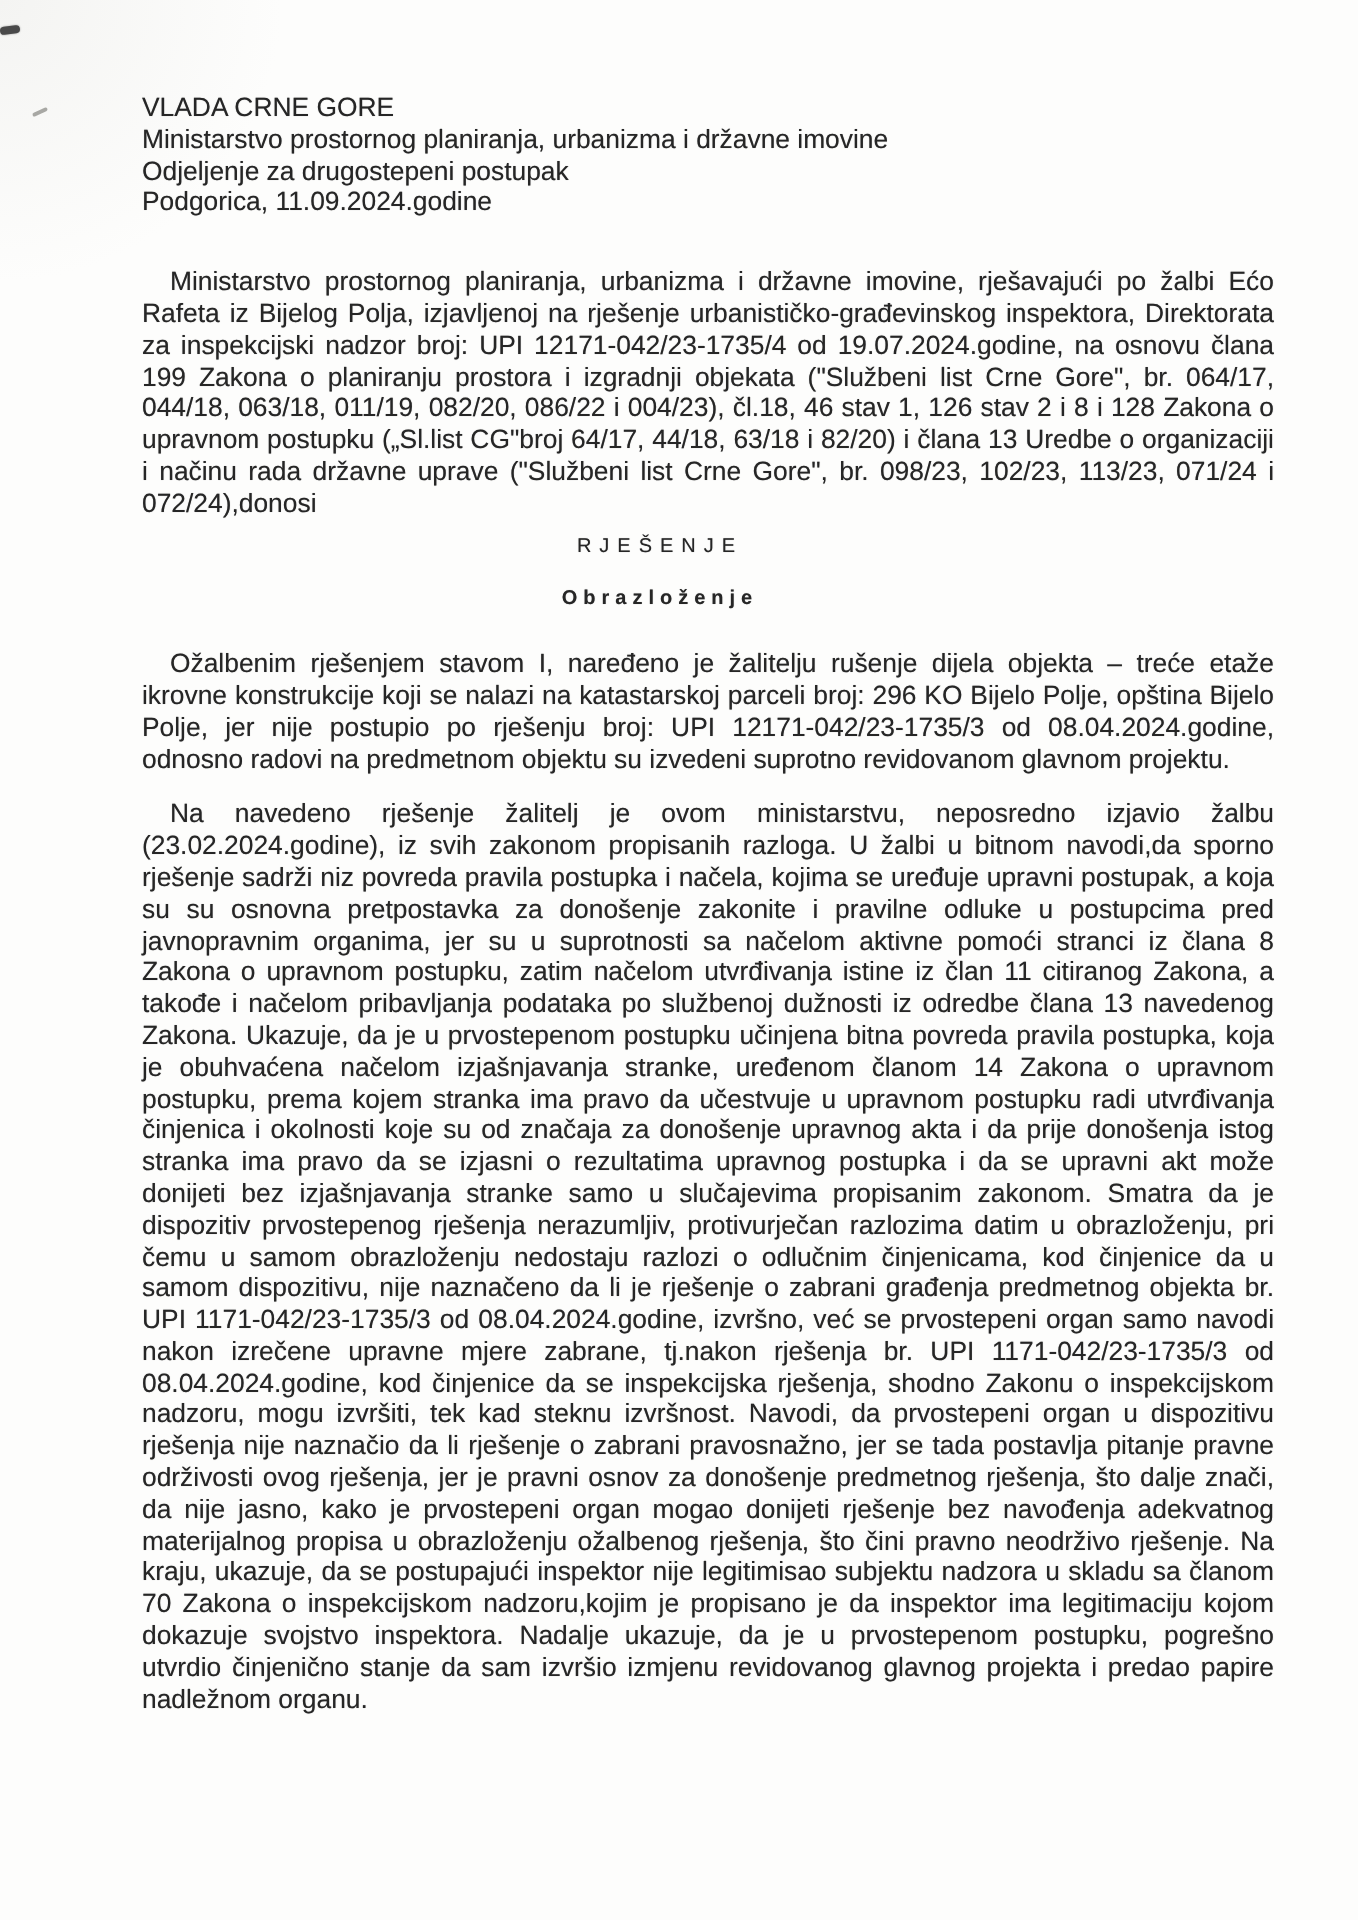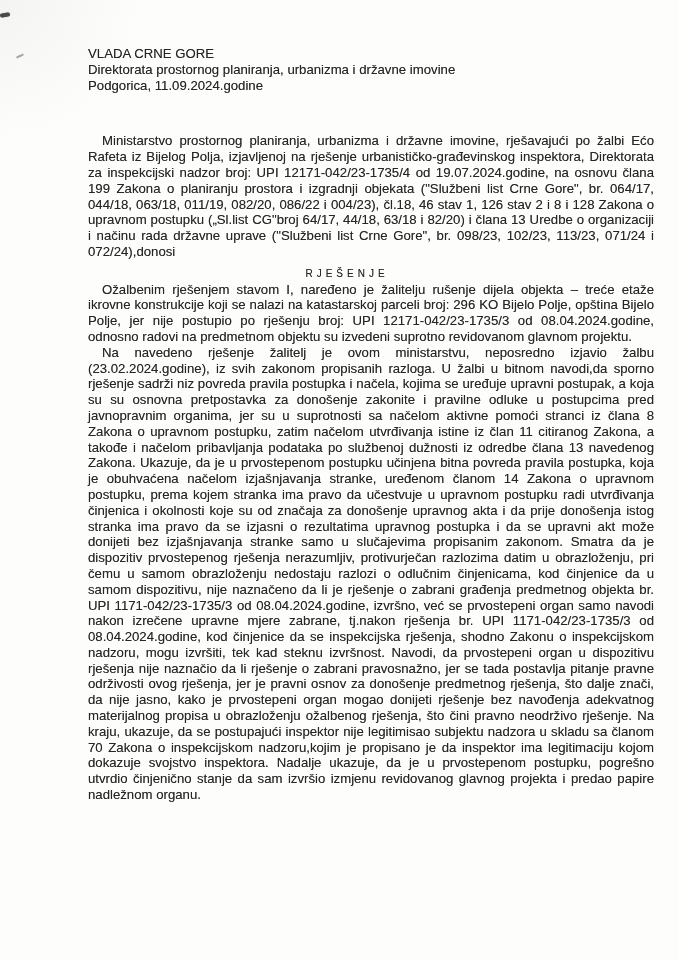--- a/index.html
+++ b/index.html
@@ -14,53 +14,53 @@
     margin: 0 auto;
     background: #fdfdfc;
     background-image: radial-gradient(circle at 0 0, #f4f4f2 0%, #fdfdfc 12%);
     overflow: hidden;
     font-family: "Liberation Sans", "DejaVu Sans", sans-serif;
     color: #262626;
     -webkit-font-smoothing: antialiased;
   }
   .content {
     position: absolute;
-    left: 88px;
+    left: 71px;
     top: 46px;
     width: 566px;
     font-size: 13.2px;
     line-height: 15.8px;
     text-shadow: 0 0 0.4px rgba(20,20,20,0.45);
   }
   .header-block div {
     white-space: nowrap;
   }
   .para {
     margin: 0;
     text-align: justify;
     text-indent: 14px;
   }
-  .intro-para      { margin-top: 40px; }
+  .intro-para      { margin-top: 24px; }
   .heading {
     margin: 6px 0 0 0;
     text-align: center;
     transform: translateX(-24px);
     font-size: 10px;
     letter-spacing: 4px;
     white-space: nowrap;
   }
   .heading-bold {
     margin-top: 11px;
     font-weight: bold;
     letter-spacing: 3px;
   }
   .disp-first      { margin-top: 11px; }
   .disp-second     { margin-top: 0; }
-  .body-first      { margin-top: 0; }
-  .body-second     { margin-top: 0; }
+  .body-first      { margin-top: 16px; }
+  .body-second     { margin-top: 12px; }
 
   .scan-artifact {
     position: absolute;
     border-radius: 2px;
   }
   .artifact-1 {
     left: 0; top: 13px;
     width: 10px; height: 4px;
     background: #4a4a4a;
     transform: rotate(-8deg);
@@ -78,27 +78,29 @@
 
 <div class="page">
 
   <div class="scan-artifact artifact-1"></div>
   <div class="scan-artifact artifact-2"></div>
 
   <div class="content">
 
     <div class="header-block">
       <div>VLADA CRNE GORE</div>
-      <div>Direktorata prostornog planiranja, urbanizma i državne imovine</div>
+      <div>Ministarstvo prostornog planiranja, urbanizma i državne imovine</div>
+      <div>Odjeljenje za drugostepeni postupak</div>
       <div>Podgorica, 11.09.2024.godine</div>
     </div>
 
     <p class="para intro-para">Ministarstvo prostornog planiranja, urbanizma i državne imovine, rješavajući po žalbi Ećo Rafeta iz Bijelog Polja, izjavljenoj na rješenje urbanističko-građevinskog inspektora, Direktorata za inspekcijski nadzor broj: UPI 12171-042/23-1735/4 od 19.07.2024.godine, na osnovu člana 199 Zakona o planiranju prostora i izgradnji objekata ("Službeni list Crne Gore", br. 064/17, 044/18, 063/18, 011/19, 082/20, 086/22 i 004/23), čl.18, 46 stav 1, 126 stav 2 i 8 i 128 Zakona o upravnom postupku („Sl.list CG"broj 64/17, 44/18, 63/18 i 82/20) i člana 13 Uredbe o organizaciji i načinu rada državne uprave ("Službeni list Crne Gore", br. 098/23, 102/23, 113/23, 071/24 i 072/24),donosi</p>
 
     <p class="heading">RJEŠENJE</p>
 
 
+    <p class="heading heading-bold">Obrazloženje</p>
 
     <p class="para body-first">Ožalbenim rješenjem stavom I, naređeno je žalitelju rušenje dijela objekta – treće etaže ikrovne konstrukcije koji se nalazi na katastarskoj parceli broj: 296 KO Bijelo Polje, opština Bijelo Polje, jer nije postupio po rješenju broj: UPI 12171-042/23-1735/3 od 08.04.2024.godine, odnosno radovi na predmetnom objektu su izvedeni suprotno revidovanom glavnom projektu.</p>
     <p class="para body-second">Na navedeno rješenje žalitelj je ovom ministarstvu, neposredno izjavio žalbu (23.02.2024.godine), iz svih zakonom propisanih razloga. U žalbi u bitnom navodi,da sporno rješenje sadrži niz povreda pravila postupka i načela, kojima se uređuje upravni postupak, a koja su su osnovna pretpostavka za donošenje zakonite i pravilne odluke u postupcima pred javnopravnim organima, jer su u suprotnosti sa načelom aktivne pomoći stranci iz člana 8 Zakona o upravnom postupku, zatim načelom utvrđivanja istine iz član 11 citiranog Zakona, a takođe i načelom pribavljanja podataka po službenoj dužnosti iz odredbe člana 13 navedenog Zakona. Ukazuje, da je u prvostepenom postupku učinjena bitna povreda pravila postupka, koja je obuhvaćena načelom izjašnjavanja stranke, uređenom članom 14 Zakona o upravnom postupku, prema kojem stranka ima pravo da učestvuje u upravnom postupku radi utvrđivanja činjenica i okolnosti koje su od značaja za donošenje upravnog akta i da prije donošenja istog stranka ima pravo da se izjasni o rezultatima upravnog postupka i da se upravni akt može donijeti bez izjašnjavanja stranke samo u slučajevima propisanim zakonom. Smatra da je dispozitiv prvostepenog rješenja nerazumljiv, protivurječan razlozima datim u obrazloženju, pri čemu u samom obrazloženju nedostaju razlozi o odlučnim činjenicama, kod činjenice da u samom dispozitivu, nije naznačeno da li je rješenje o zabrani građenja predmetnog objekta br. UPI 1171-042/23-1735/3 od 08.04.2024.godine, izvršno, već se prvostepeni organ samo navodi nakon izrečene upravne mjere zabrane, tj.nakon rješenja br. UPI 1171-042/23-1735/3 od 08.04.2024.godine, kod činjenice da se inspekcijska rješenja, shodno Zakonu o inspekcijskom nadzoru, mogu izvršiti, tek kad steknu izvršnost. Navodi, da prvostepeni organ u dispozitivu rješenja nije naznačio da li rješenje o zabrani pravosnažno, jer se tada postavlja pitanje pravne održivosti ovog rješenja, jer je pravni osnov za donošenje predmetnog rješenja, što dalje znači, da nije jasno, kako je prvostepeni organ mogao donijeti rješenje bez navođenja adekvatnog materijalnog propisa u obrazloženju ožalbenog rješenja, što čini pravno neodrživo rješenje. Na kraju, ukazuje, da se postupajući inspektor nije legitimisao subjektu nadzora u skladu sa članom 70 Zakona o inspekcijskom nadzoru,kojim je propisano je da inspektor ima legitimaciju kojom dokazuje svojstvo inspektora. Nadalje ukazuje, da je u prvostepenom postupku, pogrešno utvrdio činjenično stanje da sam izvršio izmjenu revidovanog glavnog projekta i predao papire nadležnom organu.</p>
 
   </div>
 </div>
 
 </body></html>

